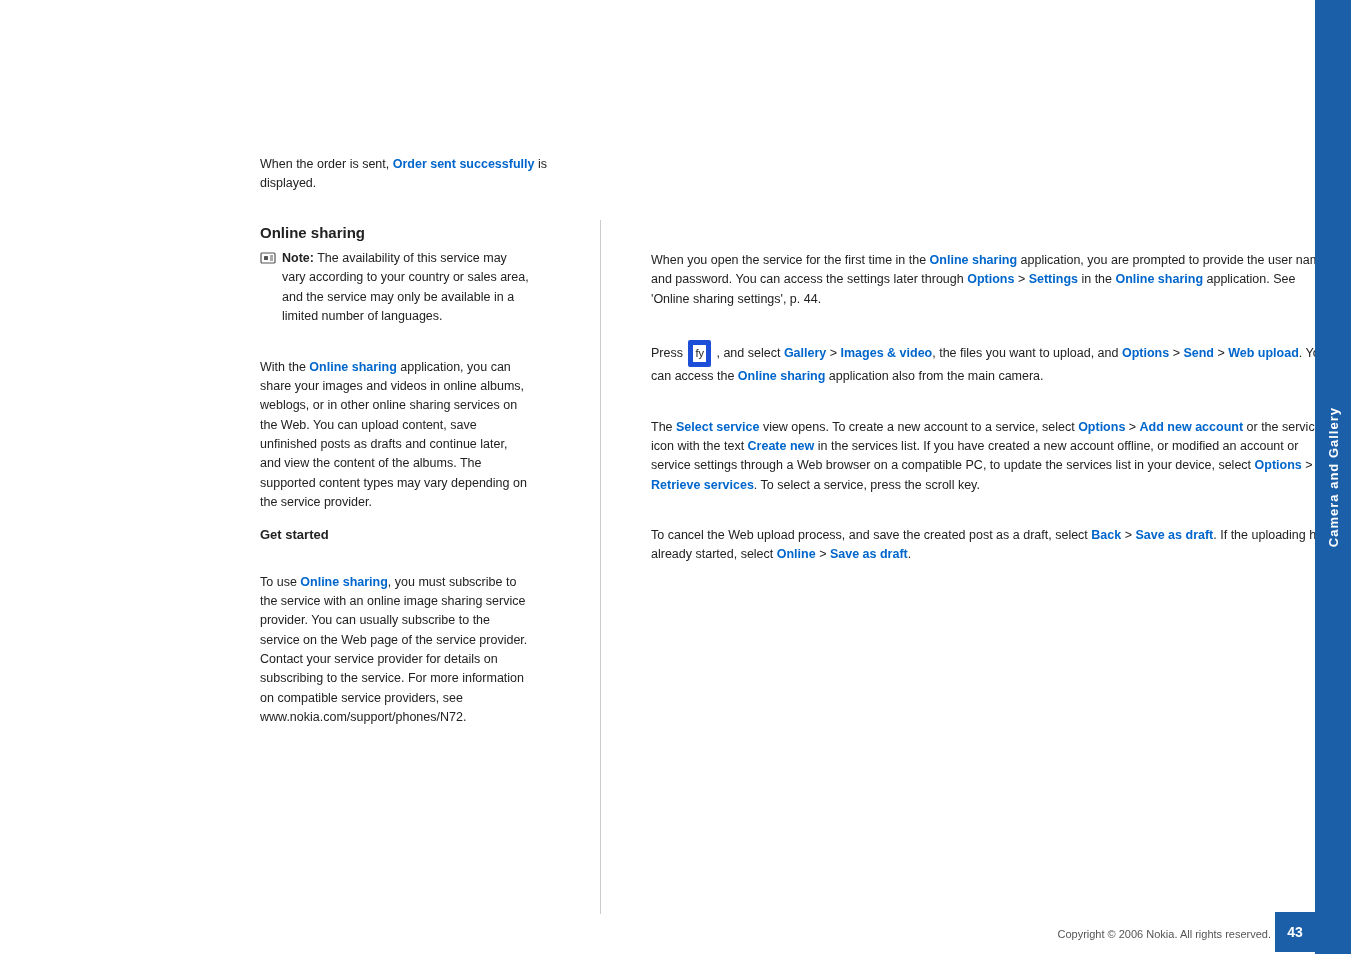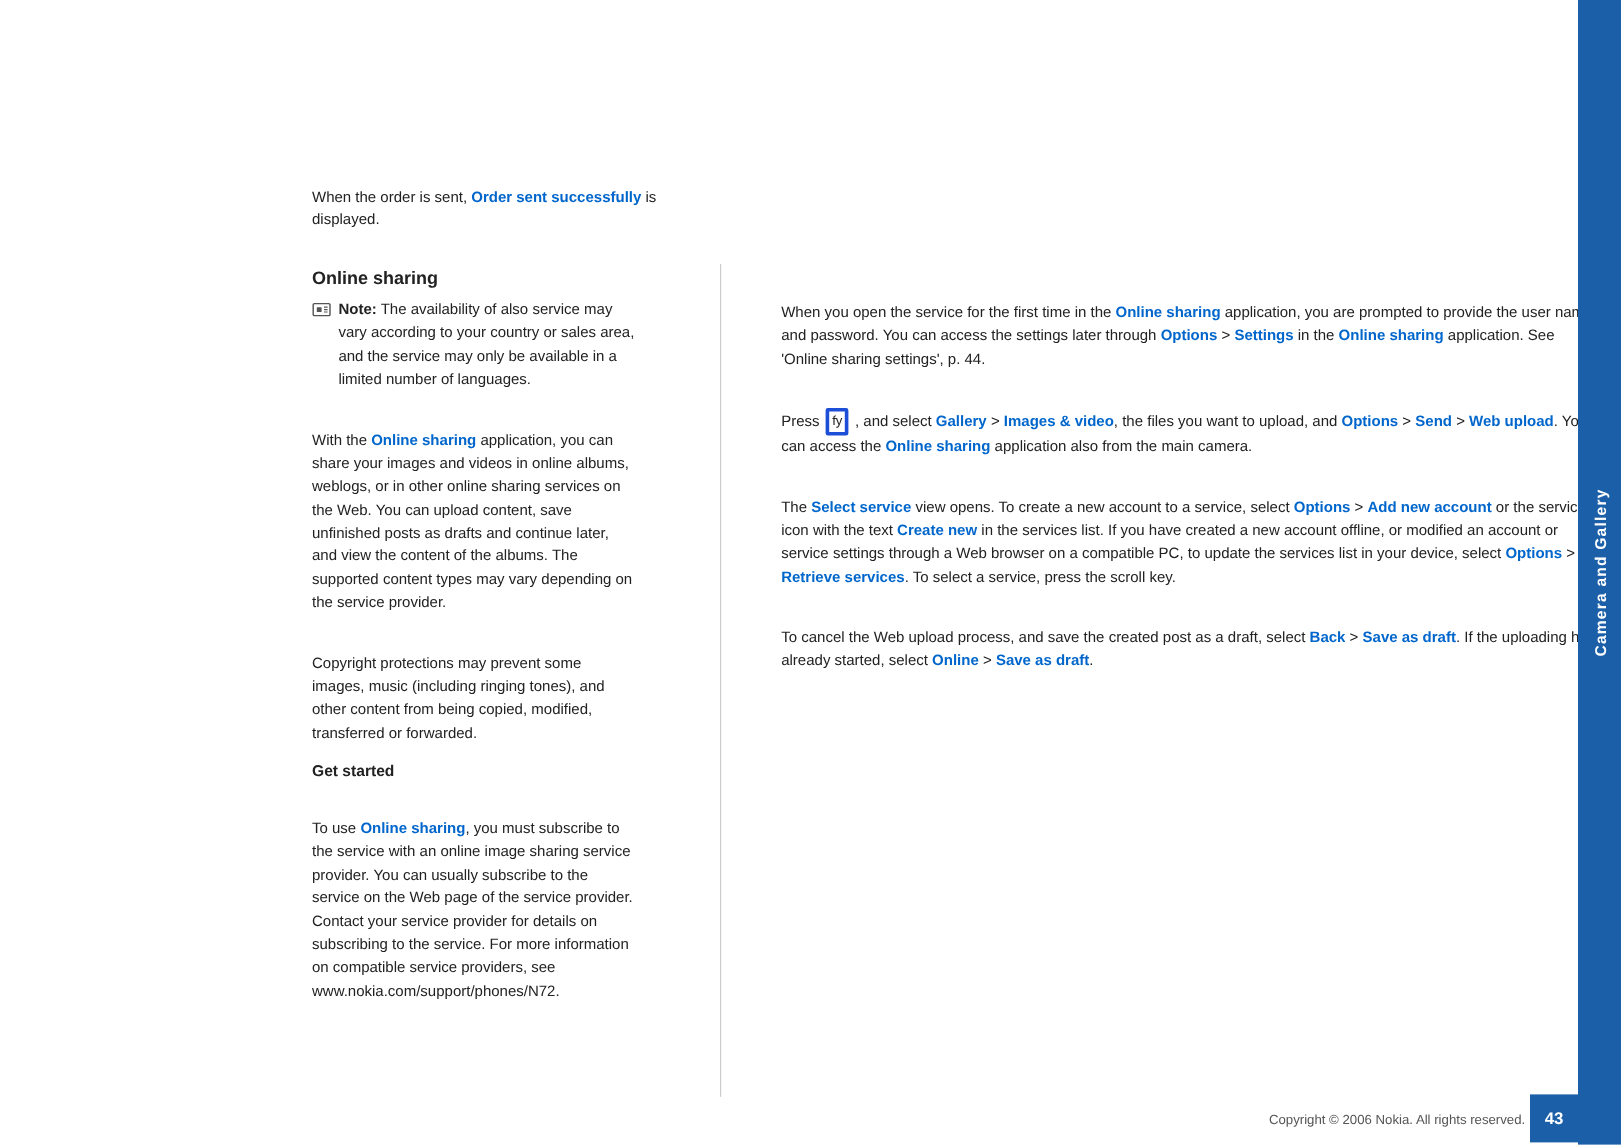--- a/index.html
+++ b/index.html
@@ -173,21 +173,21 @@
     .col-divider {
       width: 1px;
       background: #ccc;
       align-self: stretch;
       flex-shrink: 0;
     }
 
     .icon-symbol {
       display: inline-block;
       font-size: 11px;
-      border: 3px solid #1d4ed8;
+      border: 5px solid #1d4ed8;
       padding: 0 2px;
       border-radius: 2px;
       font-style: normal;
       vertical-align: middle;
       margin: 0 2px;
     }
   </style>
 </head>
 <body>
 
@@ -209,29 +209,28 @@
         <span class="note-icon">
           <svg viewBox="0 0 16 16" fill="none">
             <rect x="1" y="3" width="14" height="10" rx="1" stroke="#555" stroke-width="1.2" fill="none"></rect>
             <rect x="4" y="6" width="4" height="4" rx="0.5" fill="#555"></rect>
             <line x1="10" y1="6" x2="13" y2="6" stroke="#555" stroke-width="1"></line>
             <line x1="10" y1="8" x2="13" y2="8" stroke="#555" stroke-width="1"></line>
             <line x1="10" y1="10" x2="13" y2="10" stroke="#555" stroke-width="1"></line>
           </svg>
         </span>
         <span class="note-text">
-          <span class="bold">Note:</span><span> The availability of also service may vary according to your country or sales area, and the service may only be available in a limited number of languages.</span>
+          <span class="bold">Note:</span><span> The availability of this service may vary according to your country or sales area, and the service may only be available in a limited number of languages.</span>
         </span>
       </div>
 
       <p class="body-text">
         <span>With the </span><a class="link">Online sharing</a><span> application, you can share your images and videos in online albums, weblogs, or in other online sharing services on the Web. You can upload content, save unfinished posts as drafts and continue later, and view the content of the albums. The supported content types may vary depending on the service provider.</span>
       </p>
 
-      <p class="body-text">Copyright protections may prevent some images, music (including ringing tones), and other content from being copied, modified, transferred or forwarded.</p>
 
       <h3 class="sub-heading">Get started</h3>
 
       <p class="body-text">
         <span>To use </span><a class="link">Online sharing</a><span>, you must subscribe to the service with an online image sharing service provider. You can usually subscribe to the service on the Web page of the service provider. Contact your service provider for details on subscribing to the service. For more information on compatible service providers, see www.nokia.com/support/phones/N72.</span>
       </p>
 
     </div>
 
     <div class="col-divider"></div>

